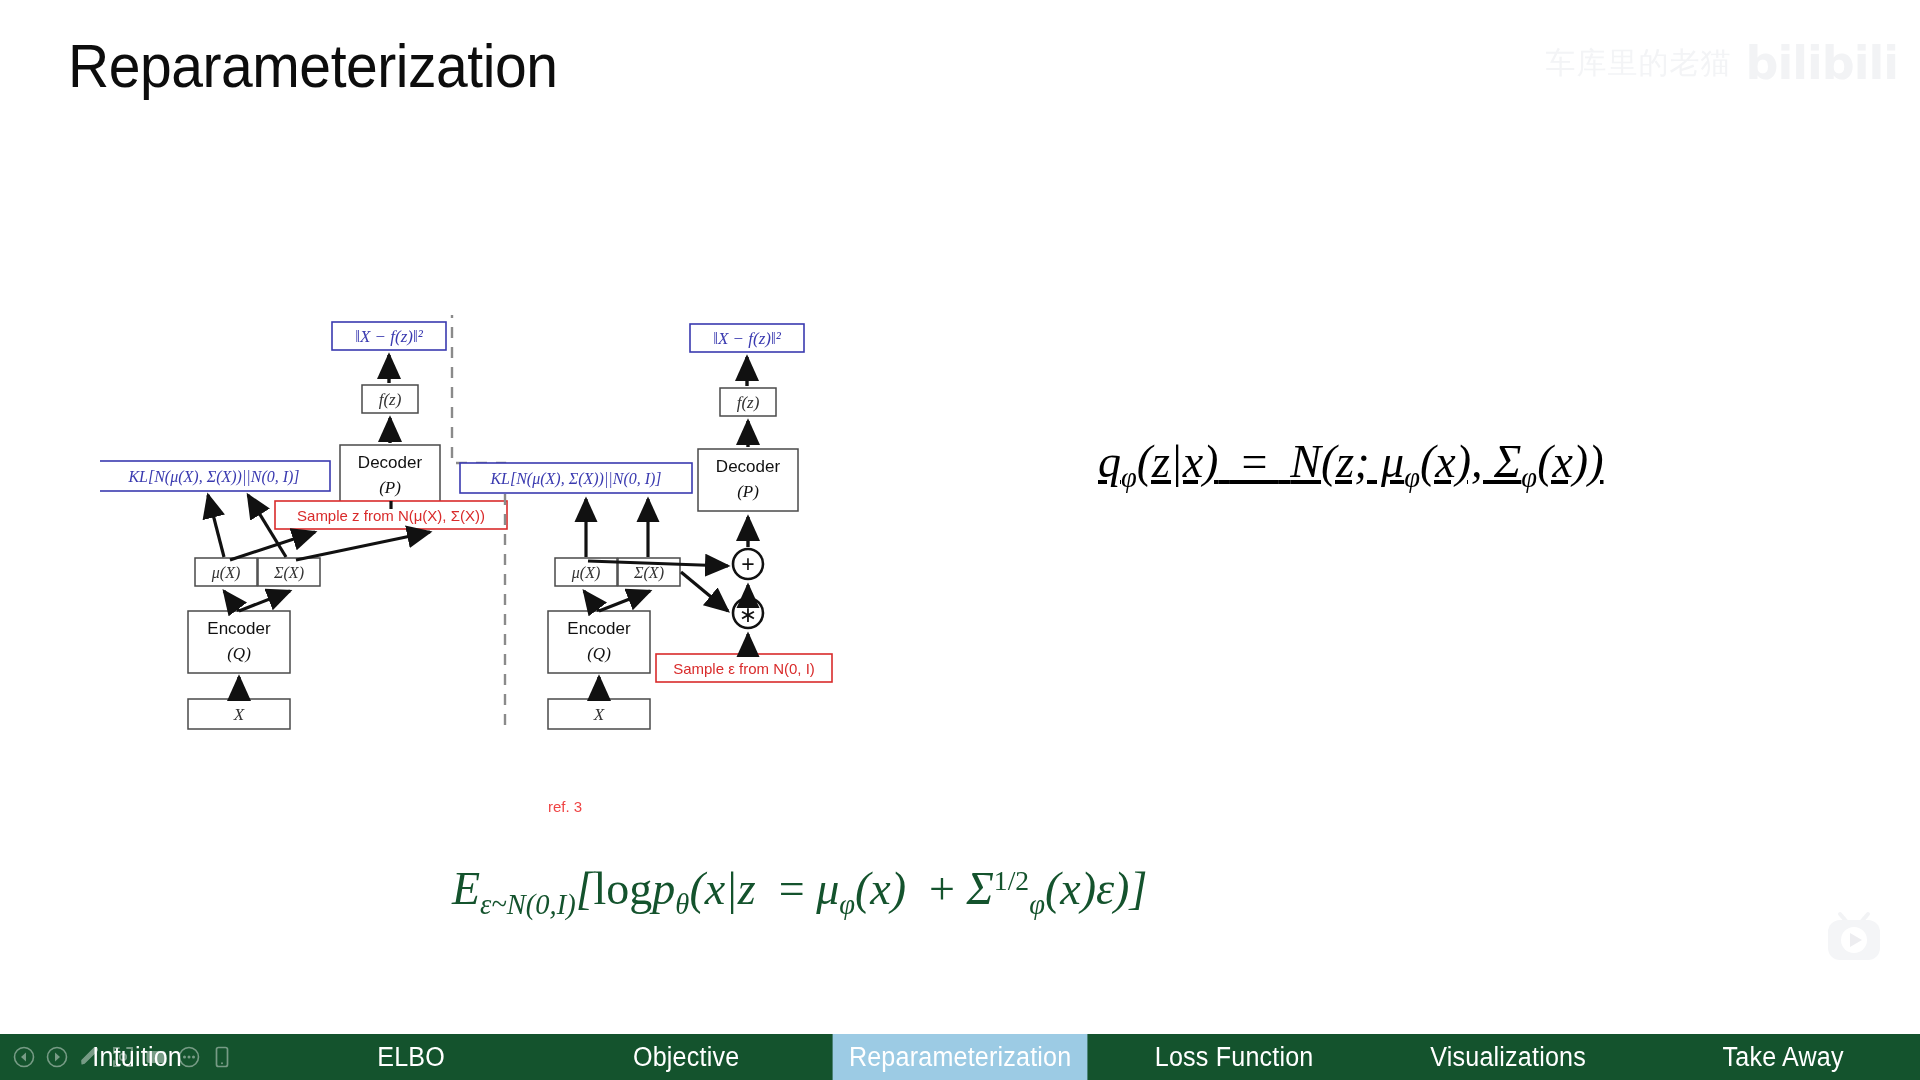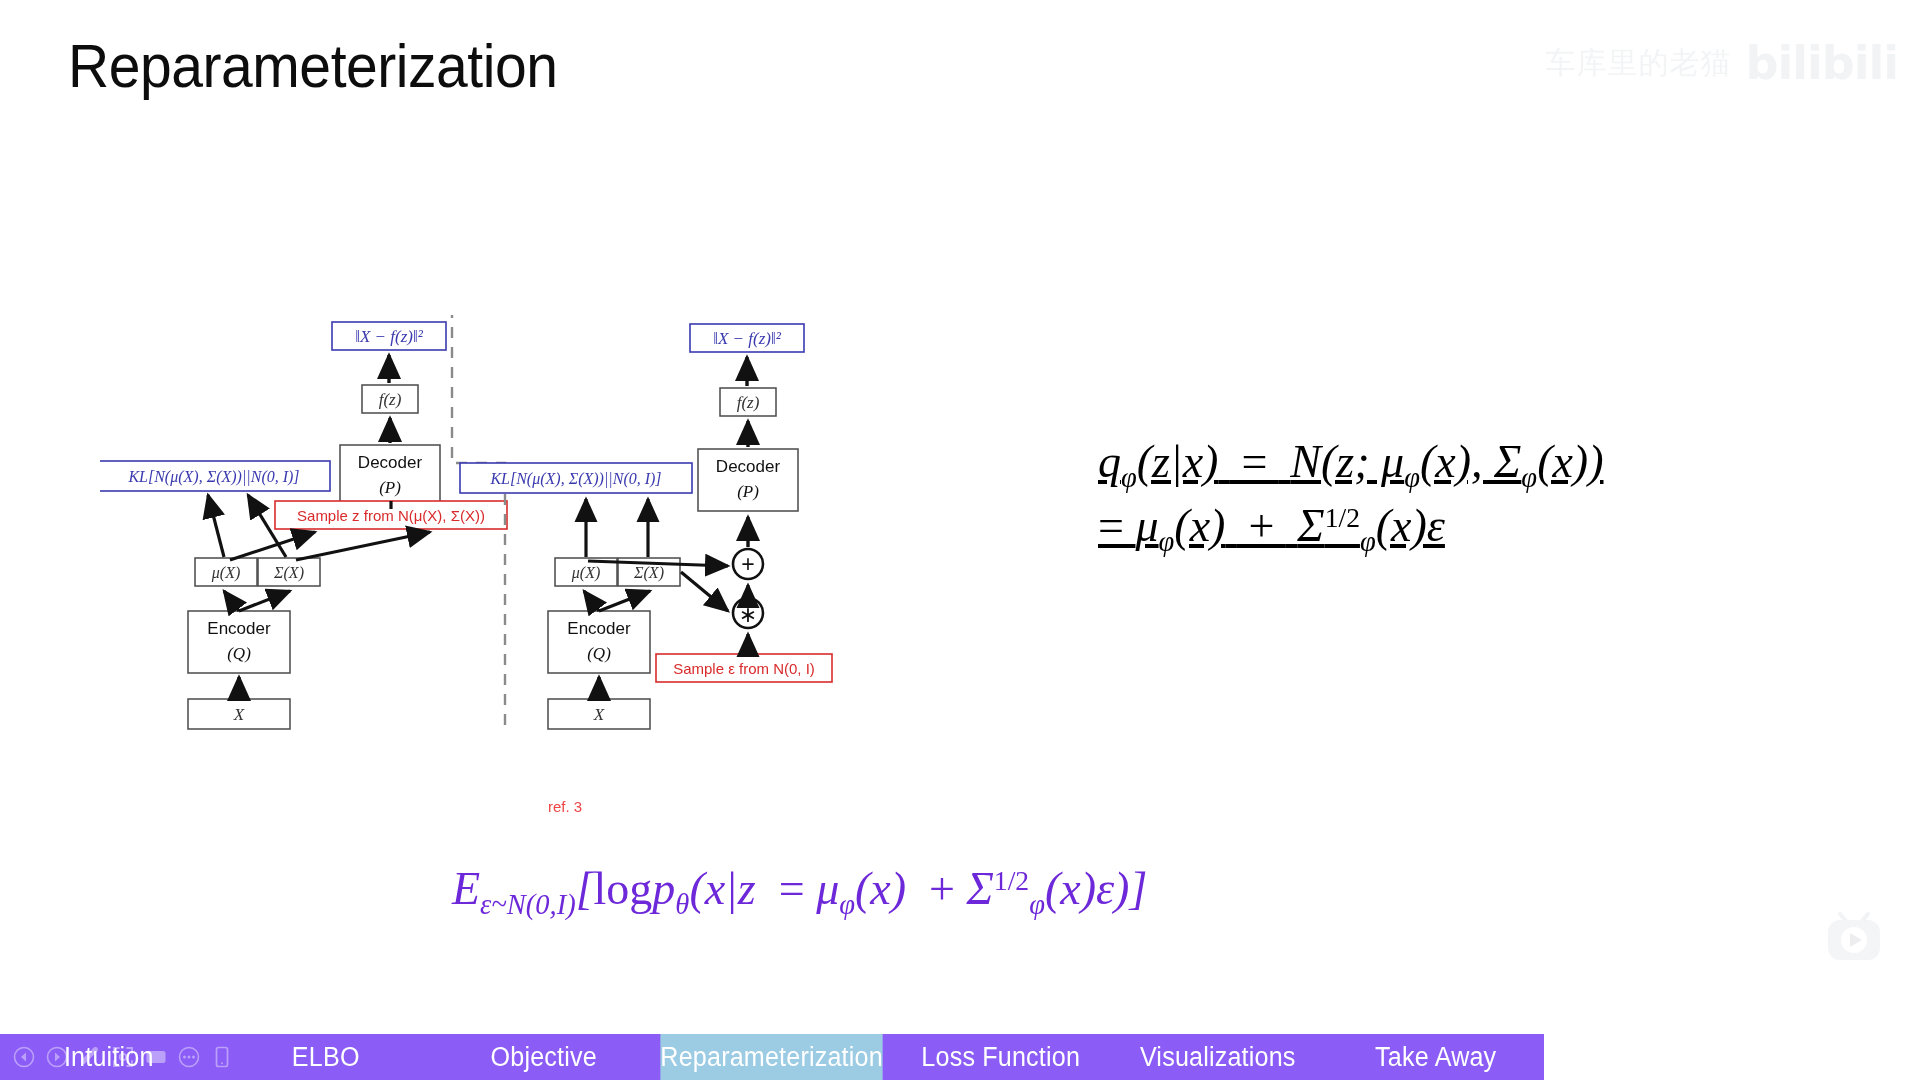--- a/index.html
+++ b/index.html
@@ -99,43 +99,43 @@
     white-space: nowrap;
     color: #000;
     text-decoration: underline;
   }
   #equation-bottom {
     position: absolute;
     left: 452px;
     top: 862px;
     font-size: 46px;
     white-space: nowrap;
-    color: #6d28d9;
+    color: #14532d;
     font-family: "Liberation Serif", serif;
   }
   .mi { font-style: italic; }
   .sub {
     font-size: 0.62em;
     vertical-align: -0.34em;
     font-style: italic;
   }
   .supfrac {
     font-size: 0.60em;
     vertical-align: 0.52em;
     font-style: normal;
   }
 
   
   #navbar {
     position: absolute;
     left: 0;
     bottom: 0;
-    width: 1544px;
+    width: 1920px;
     height: 46px;
-    background: #8b5cf6;
+    background: #14532d;
     display: flex;
     align-items: stretch;
   }
   .nav-item {
     flex: 1 1 0;
     display: flex;
     align-items: center;
     justify-content: center;
     color: #ffffff;
     font-size: 27px;
@@ -288,25 +288,20 @@
 </div>
 
 <div id="figure-caption">ref. 3</div>
 
 <div id="equations-right">
   <div class="eq-line">
     <span class="mi">q</span><span class="sub">φ</span><span class="mi">(z|x)</span>
     <span>&nbsp;=&nbsp;</span>
     <span class="mi">N</span><span class="mi">(z;&nbsp;μ</span><span class="sub">φ</span><span class="mi">(x),&nbsp;Σ</span><span class="sub">φ</span><span class="mi">(x))</span>
   </div>
-  <div class="eq-line">
-    <span>=&nbsp;</span><span class="mi">μ</span><span class="sub">φ</span><span class="mi">(x)</span>
-    <span>&nbsp;+&nbsp;</span>
-    <span class="mi">Σ</span><span class="supfrac">1/2</span><span class="sub">φ</span><span class="mi">(x)ε</span>
-  </div>
 </div>
 
 <div id="equation-bottom">
   <span class="mi">E</span><span class="sub">ε~N(0,I)</span><span class="mi">[</span><span>log</span><span class="mi">p</span><span class="sub">θ</span><span class="mi">(x|z</span>
   <span>&nbsp;=&nbsp;</span><span class="mi">μ</span><span class="sub">φ</span><span class="mi">(x)</span>
   <span>&nbsp;+&nbsp;</span><span class="mi">Σ</span><span class="supfrac">1/2</span><span class="sub">φ</span><span class="mi">(x)ε)]</span>
 </div>
 
 <div id="navbar">
   <div class="nav-item">Intuition</div>

